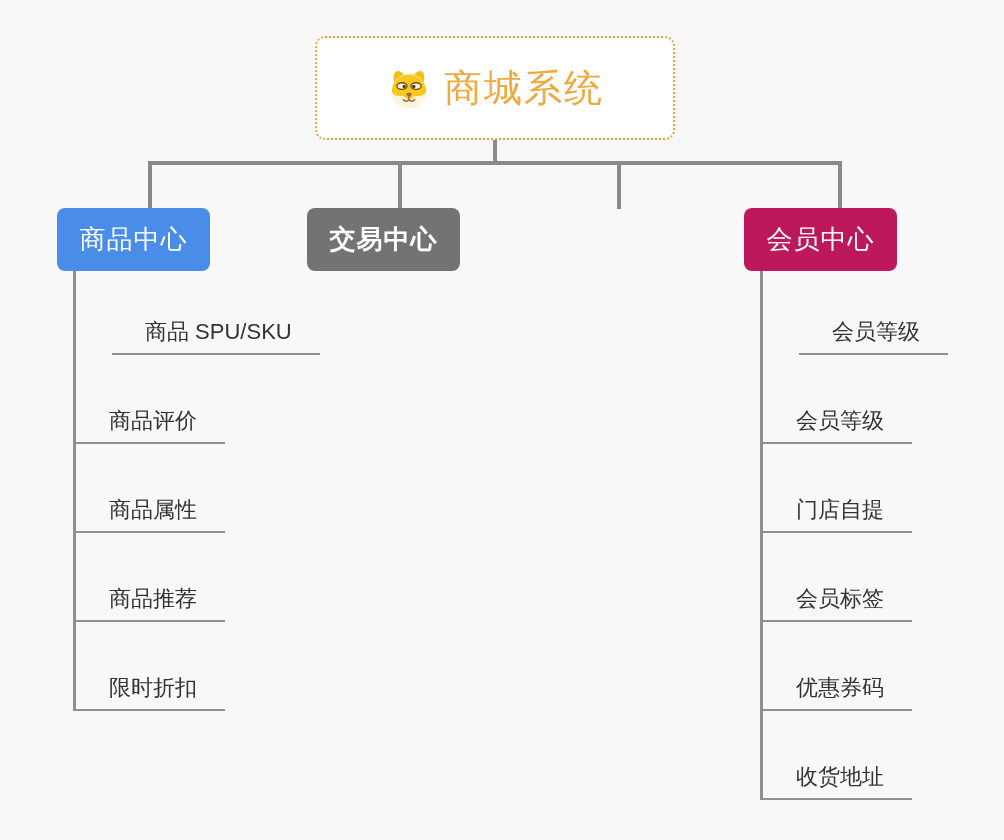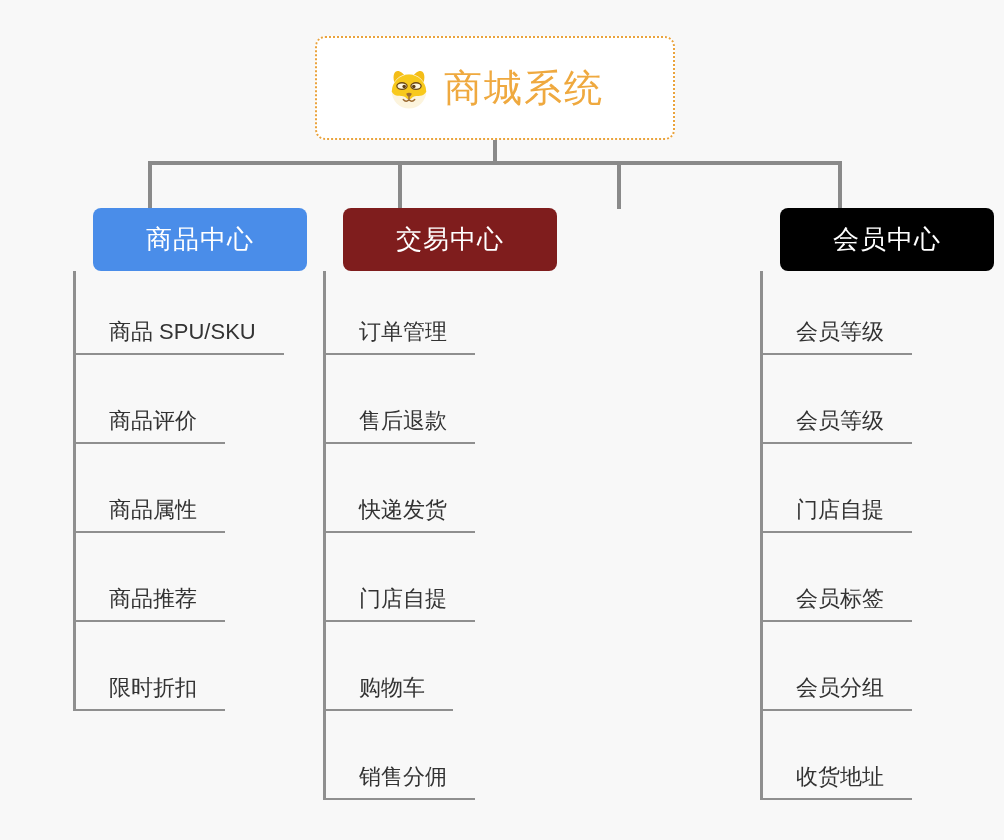--- a/index.html
+++ b/index.html
@@ -41,50 +41,49 @@
   .dog-icon { display: block; }
 
   
   .column { position: absolute; top: 208px; }
   .col-0 { left: 57px; }
   .col-1 { left: 307px; }
   .col-2 { left: 526px; }
   .col-3 { left: 744px; }
 
   .branch-header {
-    width: 214px; height: 63px;
+    width: 153px; height: 63px;
     box-sizing: border-box;
     border-radius: 8px;
     color: #ffffff;
     font-size: 26px;
     letter-spacing: 1px;
     display: flex; align-items: center; justify-content: center;
     white-space: nowrap;
-    margin-left: 36px;
   }
 
   .branch-items {
     list-style: none;
     margin: 0 0 0 16px;
     padding: 0;
     border-left: 3px solid #8f8f8f;
   }
   .branch-items li {
     height: 89px;
     box-sizing: border-box;
     display: flex;
     align-items: flex-end;
     width: max-content;
     padding: 0 28px 6px 33px;
     border-bottom: 2px solid #8f8f8f;
     font-size: 22px;
     color: #333333;
     white-space: nowrap;
   }
-  .branch-items li:first-child { height: 84px; }
+  .branch-items li:first-child { height: 84px; margin-left: 36px; }
 </style>
 </head>
 <body>
 
 <div class="canvas" style="background-color: rgb(248, 248, 248);">
 
   <svg class="connectors" viewBox="0 0 1004 840" xmlns="http://www.w3.org/2000/svg">
     <path d="M495 139 L495 163 M148 163 L842 163 M150 163 L150 209 M400 163 L400 209 M619 163 L619 209 M840 163 L840 209" stroke="#8a8a8a" stroke-width="4" fill="none"></path>
   </svg>
 
@@ -109,37 +108,29 @@
     <ul class="branch-items">
       <li>商品 SPU/SKU</li>
       <li>商品评价</li>
       <li>商品属性</li>
       <li>商品推荐</li>
       <li>限时折扣</li>
     </ul>
   </div>
 
   <div class="column col-1">
-    <div class="branch-header" style="background-color: #7f1d1d;">交易中心</div>
-    <ul class="branch-items">
-      <li>订单管理</li>
-      <li>售后退款</li>
-      <li>快递发货</li>
-      <li>门店自提</li>
-      <li>购物车</li>
-      <li>销售分佣</li>
-    </ul>
+    <div class="branch-header" style="background-color: #737373; font-weight: bold;">交易中心</div>
   </div>
 
 
   <div class="column col-3">
-    <div class="branch-header" style="background-color: #000000;">会员中心</div>
+    <div class="branch-header" style="background-color: #be185d;">会员中心</div>
     <ul class="branch-items">
       <li>会员等级</li>
       <li>会员等级</li>
       <li>门店自提</li>
       <li>会员标签</li>
-      <li>会员分组</li>
+      <li>优惠券码</li>
       <li>收货地址</li>
     </ul>
   </div>
 
 </div>
 
 </body></html>

